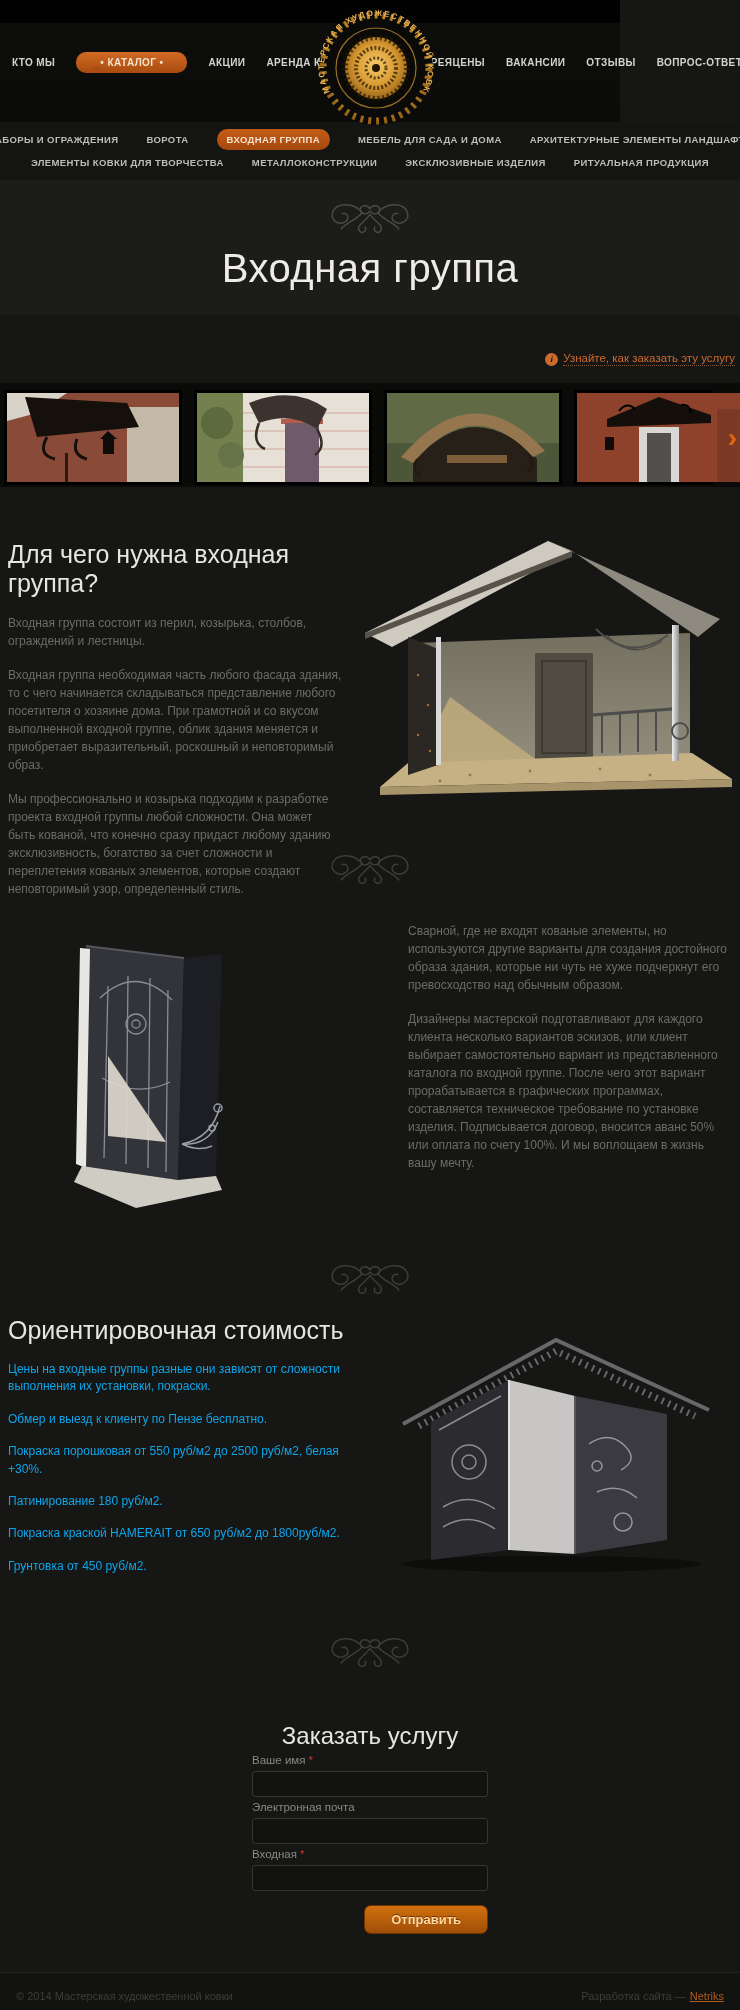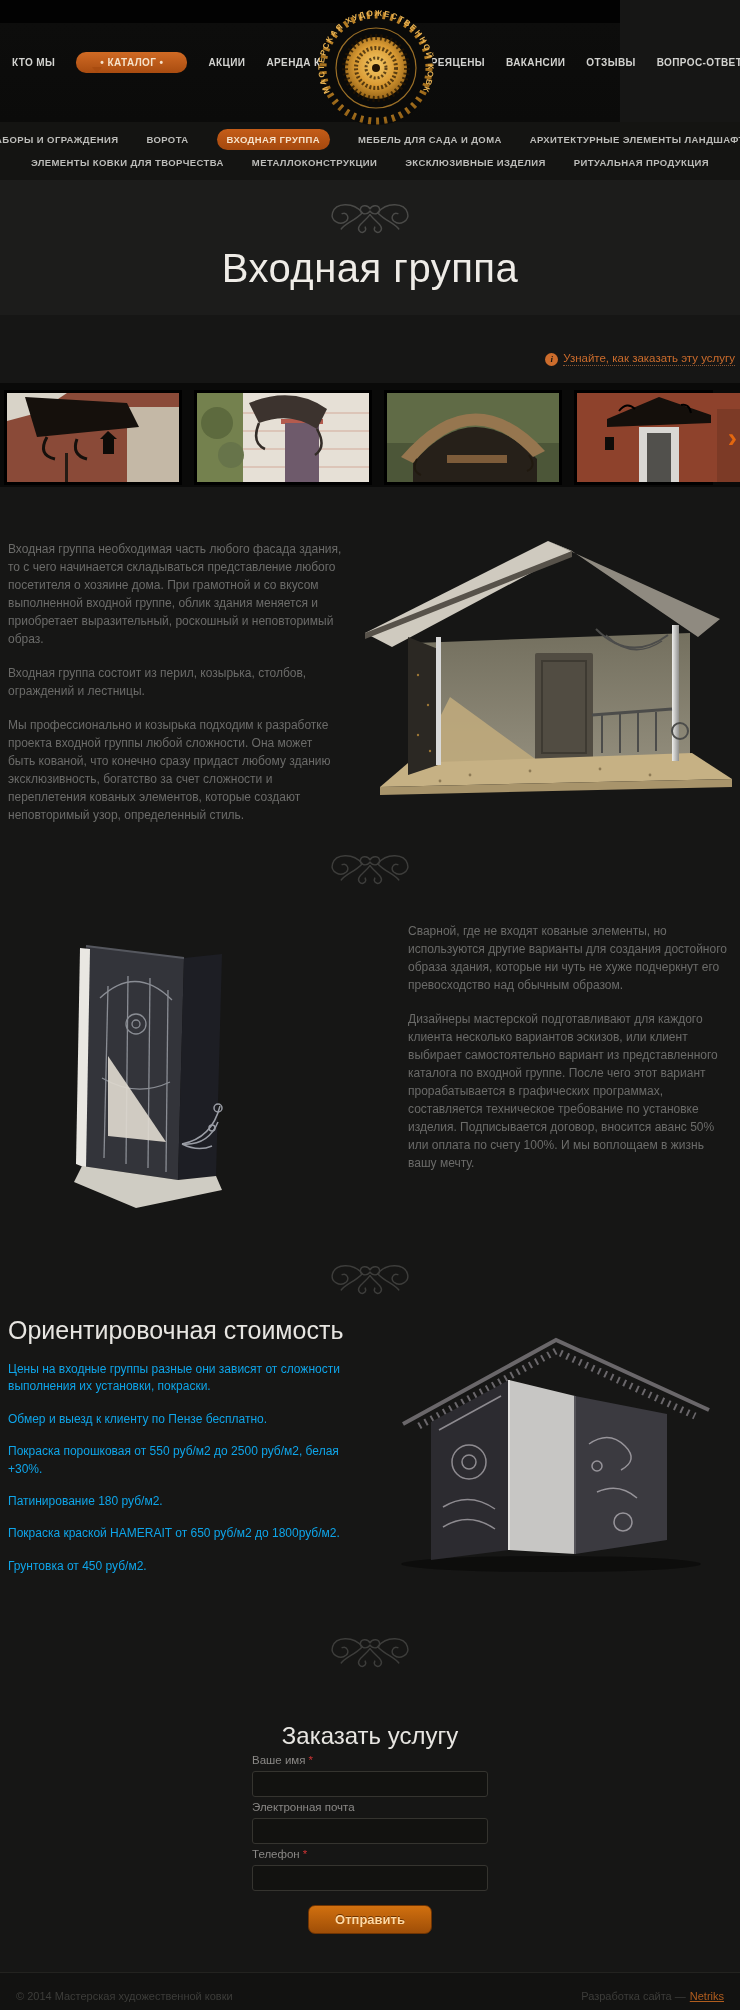--- a/index.html
+++ b/index.html
@@ -57,21 +57,21 @@
   .f3{position:absolute;top:1628px;left:0;width:740px;text-align:center}
   .cost-p{font-size:12px;line-height:1.45;color:#0ea5e9;margin-bottom:15px}
 
   
   .formwrap{position:absolute;top:1722px;left:252px;width:236px}
   .form-heading{font-size:24px;font-weight:400;color:#e7e5e1;text-align:center;line-height:28px}
   .field-label{margin-top:4px;font-size:11.5px;color:#8a8886}
   .field-label .req{color:#cc3333;margin-left:3px}
   .txt-input{display:block;width:236px;height:26px;margin-top:5px;background:#121210;border:1px solid #35342f;
     border-radius:3px;color:#c9c9c6;font-size:12px;padding:0 7px;outline:none}
-  .btnrow{text-align:center;margin-top:14px}
+  .btnrow{text-align:right;margin-top:14px}
   .submit-btn{display:inline-block;padding:6px 26px;border-radius:7px;border:1px solid #6f3403;
     background:linear-gradient(#d1700f,#9f4e07);color:#ffd9a4;font-size:13px;font-weight:bold;
     text-shadow:0 -1px 0 #6f3400;cursor:pointer;font-family:"Liberation Sans",sans-serif}
 
   
   .footer{position:absolute;top:1972px;left:0;width:740px;height:38px;background:#121211;border-top:1px solid #232320;
     display:flex;justify-content:space-between;align-items:center;padding:8px 16px 0 16px}
   .foot-copy{font-size:11px;color:#3d3d3a}
   .foot-credits{font-size:11px;color:#3d3d3a}
   .foot-credits .devlink{color:#b05d1e;text-decoration:underline;cursor:pointer;margin-left:4px}
@@ -209,22 +209,23 @@
       <polygon points="30,26 82,4 134,22 134,30 30,34" fill="#140f0b"></polygon>
       <path d="M42,18 q8,-10 16,-2 M104,12 q8,-2 10,8" stroke="#000" stroke-width="2" fill="none"></path>
       <rect x="62" y="34" width="40" height="55" fill="#d9d7d3"></rect>
       <rect x="70" y="40" width="24" height="49" fill="#51504c"></rect>
       <rect x="28" y="44" width="9" height="13" fill="#0f0c09"></rect>
     </svg>
   </div>
   <div class="car-next">›</div>
 
   <div class="sec1text">
+    <div class="sec-heading">Для чего нужна входная группа?</div>
+    <p class="sec-p">Входная группа состоит из перил, козырька, столбов, ограждений и лестницы.</p>
     <p class="sec-p">Входная группа необходимая часть любого фасада здания, то с чего начинается складываться представление любого посетителя о хозяине дома. При грамотной и со вкусом выполненной входной группе, облик здания меняется и приобретает выразительный, роскошный и неповторимый образ.</p>
-    <p class="sec-p">Входная группа состоит из перил, козырька, столбов, ограждений и лестницы.</p>
     <p class="sec-p">Мы профессионально и козырька подходим к разработке проекта входной группы любой сложности. Она может быть кованой, что конечно сразу придаст любому зданию эксклюзивность, богатство за счет сложности и переплетения кованых элементов, которые создают неповторимый узор, определенный стиль.</p>
   </div>
   <div class="sec1img">
     <svg width="420" height="280" viewBox="0 0 420 280">
       <defs>
         <linearGradient id="wallg" x1="0" y1="0" x2="0" y2="1">
           <stop offset="0%" stop-color="#74705f"></stop>
             <stop offset="100%" stop-color="#928d7c"></stop>
         </linearGradient>
         <linearGradient id="colg" x1="0" y1="0" x2="1" y2="0">
@@ -387,21 +388,21 @@
       <span>Ваше имя</span><span class="req">*</span>
     </div>
     <input class="txt-input" type="text" value="" style="">
 
     <div class="field-label">
       <span>Электронная почта</span>
     </div>
     <input class="txt-input" type="text" value="" style="">
 
     <div class="field-label">
-      <span>Телефон</span><span class="req">*</span>
+      <span>Входная</span><span class="req">*</span>
     </div>
     <input class="txt-input" type="text" value="" style="">
 
     <div class="btnrow">
       <span class="submit-btn">Отправить</span>
     </div>
   </div>
 
   <div class="footer">
     <span class="foot-copy">© 2014 Мастерская художественной ковки</span>

